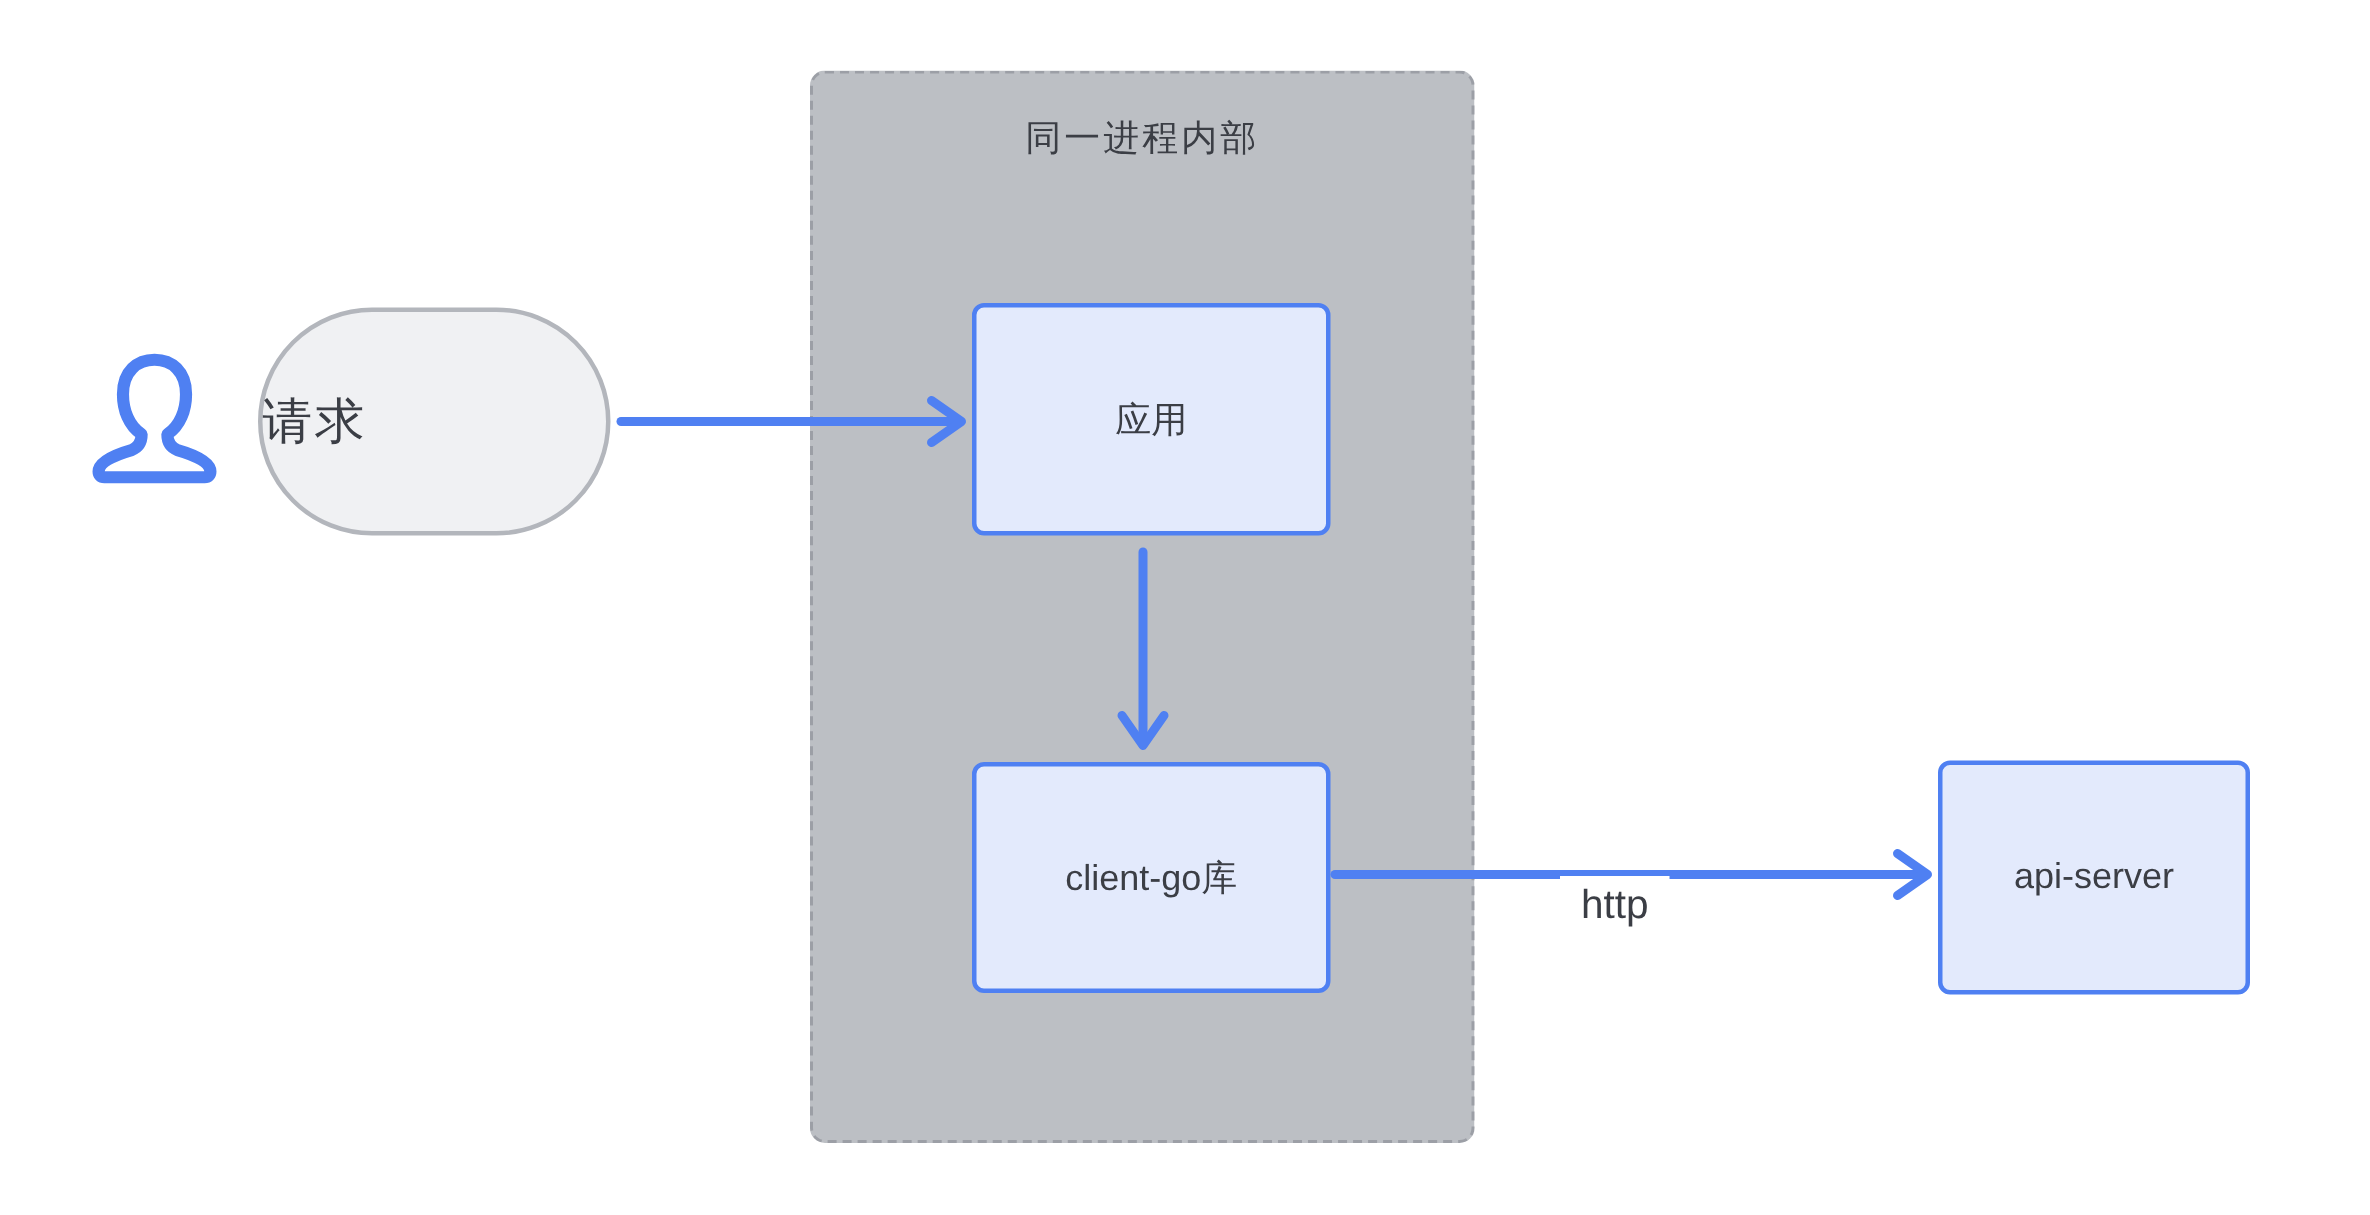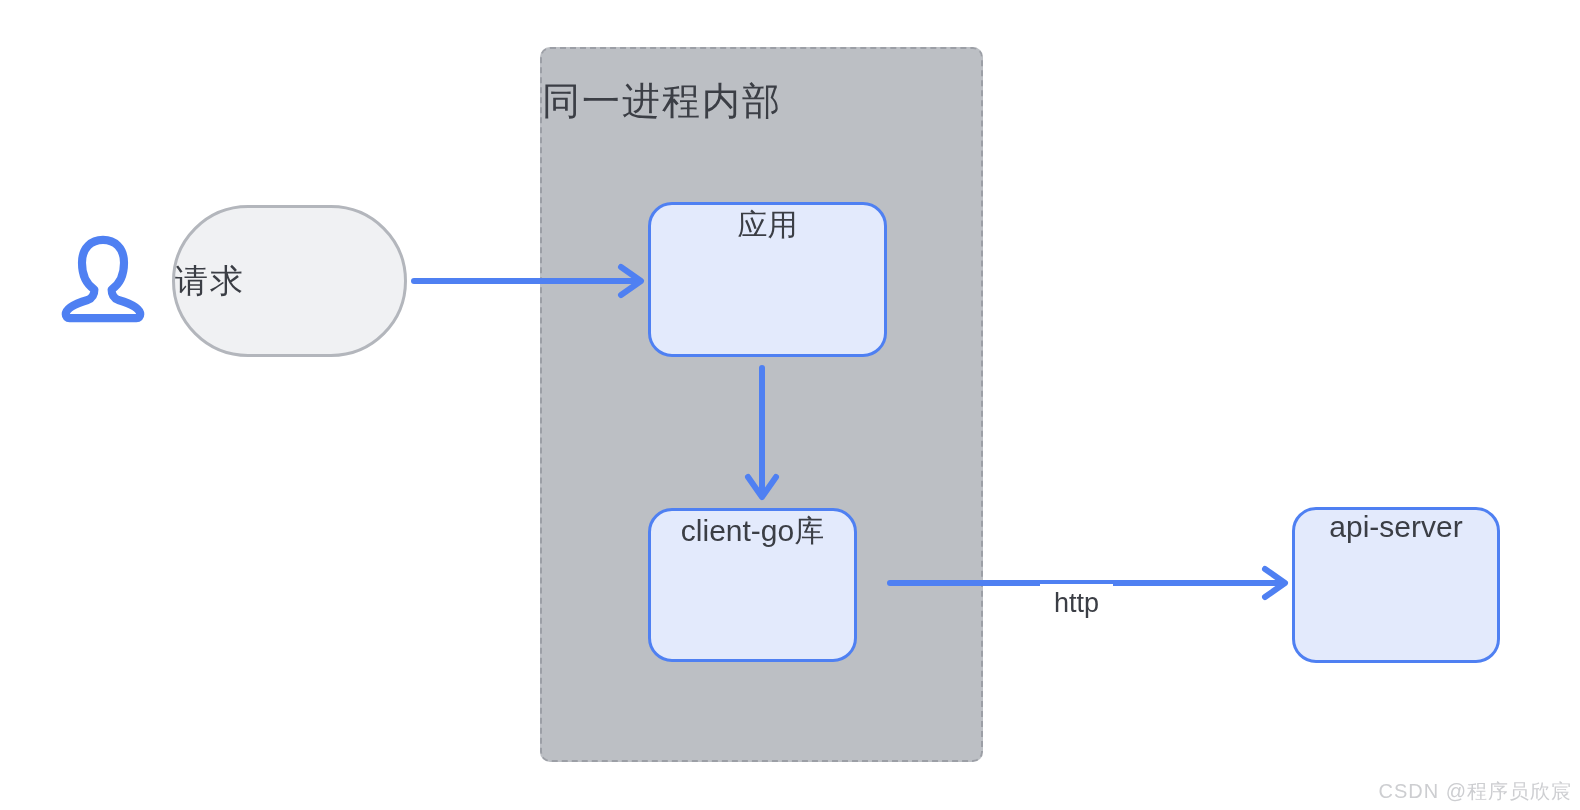--- a/index.html
+++ b/index.html
@@ -21,33 +21,33 @@
   }
   .canvas { position: absolute; left: 0; top: 0; width: 1580px; height: 810px; }
 
   .container-group {
     position: absolute; left: 540px; top: 47px; width: 443px; height: 715px;
     background: var(--container-fill);
     border: 2px dashed var(--container-border);
     border-radius: 10px;
   }
   .container-title {
-    margin-top: 27px; 
-    font-size: 38px; color: var(--text); letter-spacing: 2px;
+    margin-top: 27px; text-align: center;
+    font-size: 24px; color: var(--text); letter-spacing: 2px;
   }
 
   .node {
-    position: absolute; display: flex; justify-content: center;
+    position: absolute; display: flex; align-items: center; justify-content: center;
     background: var(--node-fill);
     border: 3px solid var(--node-border);
-    border-radius: 24px;
-    font-size: 30px; color: var(--text);
+    border-radius: 8px;
+    font-size: 24px; color: var(--text);
   }
   .node-app       { left: 648px; top: 202px; width: 239px; height: 155px; }
-  .node-clientgo  { left: 648px; top: 508px; width: 209px; height: 154px; }
+  .node-clientgo  { left: 648px; top: 508px; width: 239px; height: 154px; }
   .node-apiserver { left: 1292px; top: 507px; width: 208px; height: 156px; }
 
   .terminal {
     position: absolute; left: 172px; top: 205px; width: 235px; height: 152px;
     display: flex; align-items: center; justify-content: flex-start;
     background: var(--terminal-fill);
     border: 3px solid var(--terminal-border);
     border-radius: 76px;
     font-size: 33px; color: var(--text); letter-spacing: 2px;
   }
@@ -122,15 +122,14 @@
   <div class="node node-clientgo">
     <span>client-go库</span>
   </div>
 
   <div class="node node-apiserver">
     <span>api-server</span>
   </div>
 
   <div class="edge-label">http</div>
 
-  <div class="watermark">CSDN @程序员欣宸</div>
 
 </div>
 
 </body></html>

